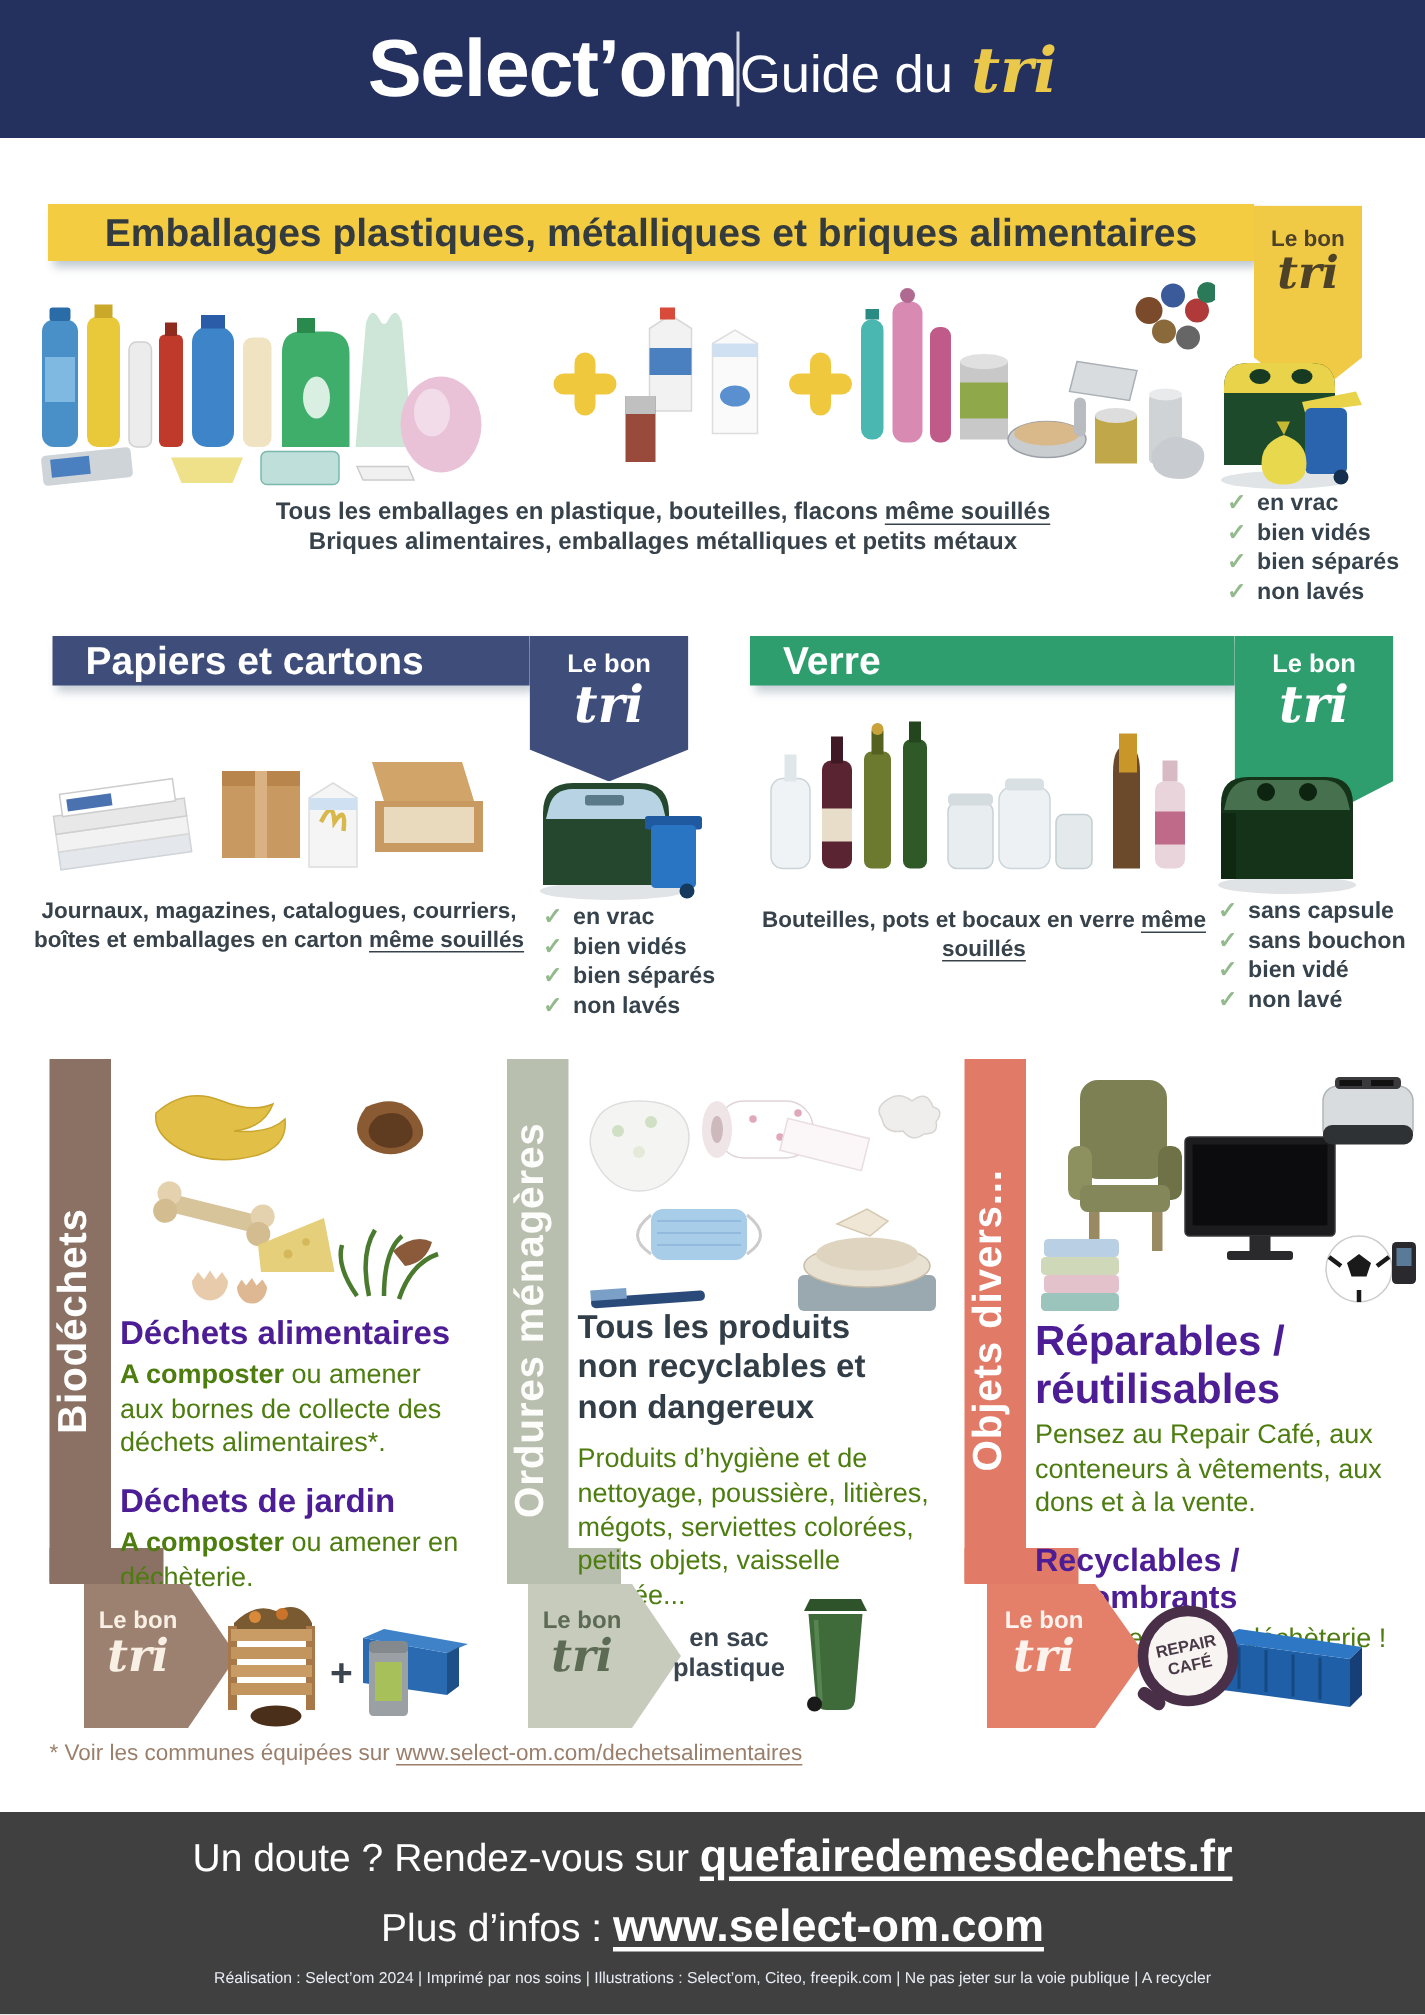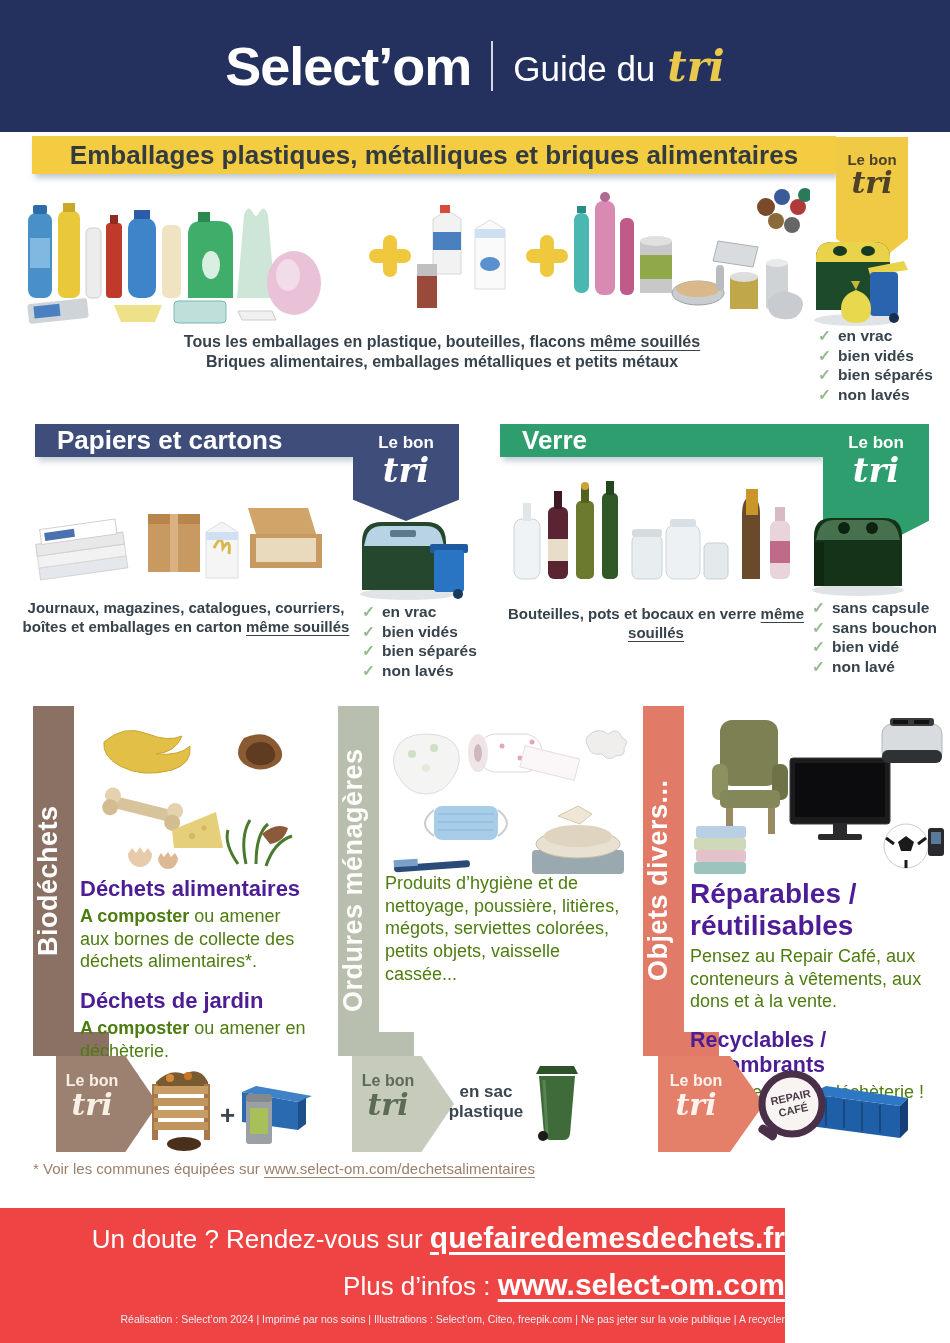--- a/index.html
+++ b/index.html
@@ -2,22 +2,22 @@
 <html><head>
 <meta charset="utf-8">
 <style>
   html,body{margin:0;padding:0;background:#fff;}
   .page{position:relative;width:950px;height:1343px;background:#fff;overflow:hidden;
         font-family:"Liberation Sans",sans-serif;color:#37424b;}
   .abs{position:absolute;}
   .script{font-family:"DejaVu Serif",serif;font-style:italic;font-weight:bold;}
 
   
-  .topbar{position:absolute;left:0;top:0;width:950px;height:132px;background:#24305e;
-          display:flex;align-items:center;justify-content:center;gap:20px;}
+  .topbar{position:absolute;left:0;top:0;width:950px;height:92px;background:#24305e;
+          display:flex;align-items:center;justify-content:center;}
   .brand{font-size:54px;font-weight:bold;color:#fff;letter-spacing:-1px;}
   .hdr-divider{width:2px;height:50px;background:rgba(255,255,255,.8);}
   .subtitle{font-size:35px;color:#fff;display:flex;align-items:baseline;gap:12px;}
   .subtitle .script{color:#e9c84b;font-size:42px;}
 
   
   .emb-banner{position:absolute;left:32px;top:136px;width:804px;height:38px;background:#f3cc41;
               box-shadow:3px 4px 6px rgba(110,130,150,.45);
               font-size:26px;font-weight:bold;color:#343b3f;text-align:center;line-height:38px;}
   .ribbon{position:absolute;text-align:center;
@@ -70,22 +70,22 @@
   .col-text h3{margin:0 0 3px;font-size:22px;color:#4c1d95;}
   .col-text p{margin:0 0 15px;font-size:18px;line-height:1.26;color:#4d7c0f;}
   .om-heading{font-size:22px;font-weight:bold;color:#323e47;line-height:1.2;margin:0 0 10px;}
 
   .bag-label{position:absolute;left:446px;top:1082px;width:80px;text-align:center;
              font-weight:bold;font-size:17px;line-height:1.2;color:#3a4550;}
 
   
   .footnote{position:absolute;left:33px;top:1160px;font-size:15px;color:#9b7f6b;}
   .footnote a{color:#9b7f6b;}
-  .bottombar{position:absolute;left:0;top:1208px;width:785px;height:135px;background:#ef4444;
-             color:#fff;text-align:right;}
+  .bottombar{position:absolute;left:0;top:1208px;width:950px;height:135px;background:#404040;
+             color:#fff;text-align:center;}
   .f-line{margin-top:13px;font-size:26px;}
   .f-line .flink{font-weight:bold;font-size:30px;color:#fff;text-decoration:underline;text-underline-offset:4px;}
   .credits{margin-top:11px;font-size:10.5px;color:#e8ecf4;}
 </style>
 </head>
 <body>
 
 <div class="page">
 
   <header class="topbar">
@@ -403,20 +403,21 @@
     <g transform="rotate(-4 60 156)">
         <rect x="12" y="152" width="76" height="7" rx="3" fill="#2a4a7a"></rect>
         <rect x="12" y="147" width="24" height="7" fill="#7aa0c8"></rect>
       </g>
     <rect x="150" y="140" width="92" height="24" rx="4" fill="#9aa8b0"></rect>
     <ellipse cx="196" cy="134" rx="42" ry="14" fill="#e8e0d0" stroke="#c8bca8"></ellipse>
       <ellipse cx="196" cy="126" rx="34" ry="11" fill="#ded4c0"></ellipse>
     <path d="M176 106 l20-10 14 8 -12 10z" fill="#efe6d6" stroke="#d4c8b0"></path>
   </svg>
   <div class="col-text" style="left:385px;top:872px;width:250px;">
+    <div class="om-heading" style="width:218px;">Tous les produits non recyclables et non dangereux</div>
     <p style="width:250px;">Produits d’hygiène et de nettoyage, poussière, litières, mégots, serviettes colorées, petits objets, vaisselle cassée...</p>
   </div>
   <div class="tri-arrow" style="left:352px;background:#c7cbbc;color:#5d6b55;">
     <div class="arr1">Le bon</div>
       <div class="arr2 script">tri</div>
   </div>
   <div class="bag-label">
     <div>en sac</div>
     <div>plastique</div>
   </div>

